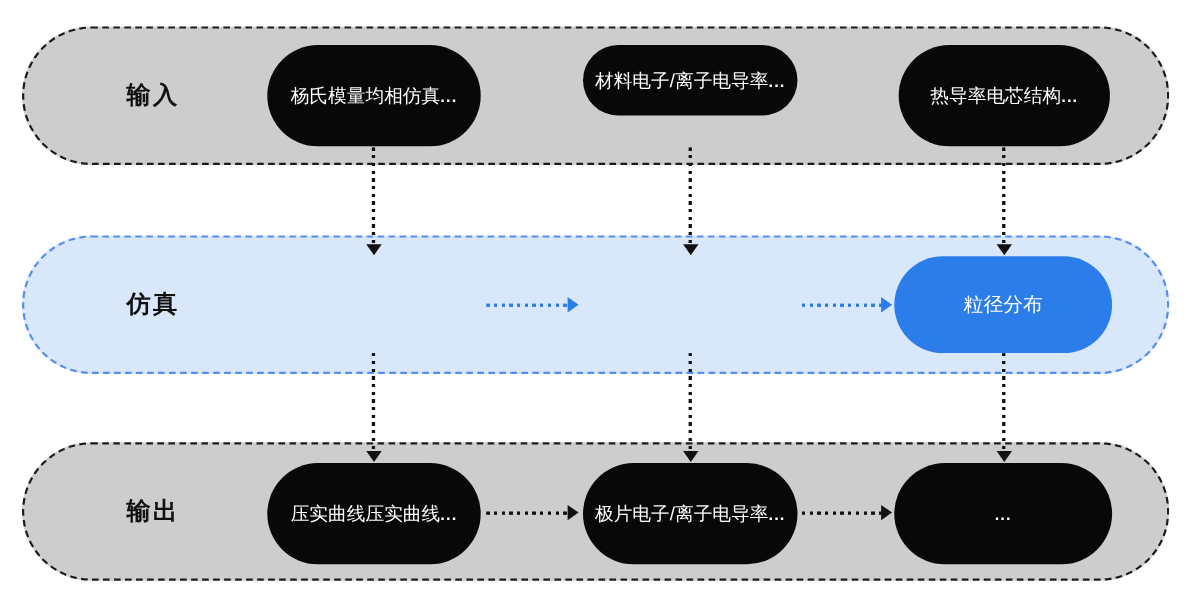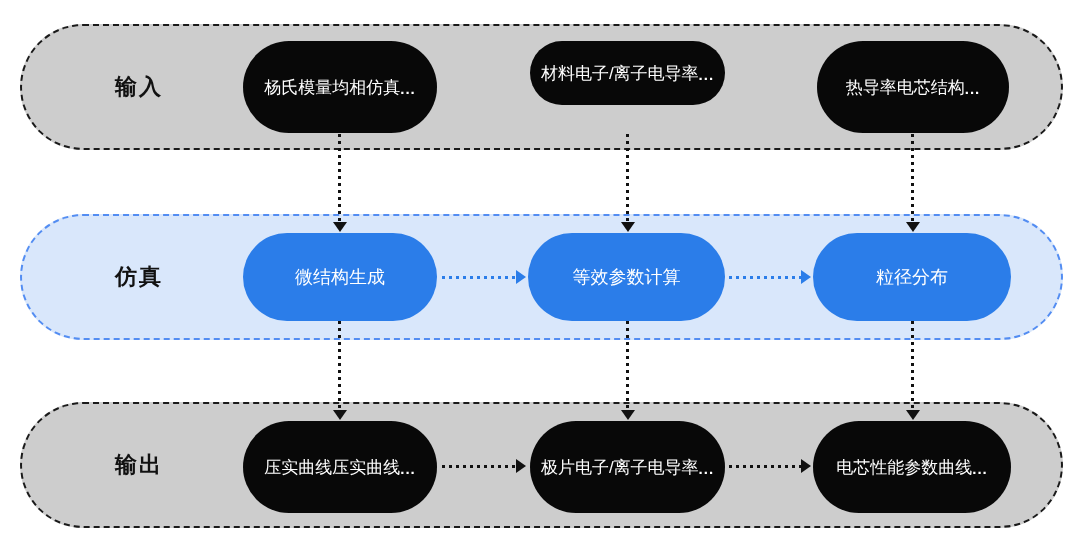--- a/index.html
+++ b/index.html
@@ -87,42 +87,35 @@
     <div class="pl">材料电子/</div>
     <div class="pl">离子电导率</div>
     <div class="dots">...</div>
   </div>
   <div class="pill pill-black" style="left:817px;top:41px;width:192px;height:92px">
     <div class="pl">热导率</div>
     <div class="pl">电芯结构</div>
     <div class="dots">...</div>
   </div>
 
-  <div class="pill pill-blue" style="left:243px;top:233px;width:194px;height:88px">
-    <div class="pl">微结构生成</div>
-  </div>
-  <div class="pill pill-blue" style="left:528px;top:233px;width:197px;height:88px">
-    <div class="pl">等效参数计算</div>
-  </div>
   <div class="pill pill-blue" style="left:813px;top:233px;width:198px;height:88px">
     <div class="pl">粒径分布</div>
   </div>
 
   <div class="pill pill-black" style="left:243px;top:421px;width:194px;height:92px">
     <div class="pl">压实曲线</div>
     <div class="pl">压实曲线</div>
     <div class="dots">...</div>
   </div>
   <div class="pill pill-black" style="left:530px;top:421px;width:195px;height:92px">
     <div class="pl">极片电子/</div>
     <div class="pl">离子电导率</div>
     <div class="dots">...</div>
   </div>
   <div class="pill pill-black" style="left:813px;top:421px;width:198px;height:92px">
-    <div class="pl">电芯性能参数曲线</div>
     <div class="dots">...</div>
   </div>
 
   <div class="varrow" style="left:338px;top:134px;height:89px"></div>
   <div class="vhead" style="left:333px;top:222px"></div>
   <div class="varrow" style="left:626px;top:134px;height:89px"></div>
   <div class="vhead" style="left:621px;top:222px"></div>
   <div class="varrow" style="left:911px;top:134px;height:89px"></div>
   <div class="vhead" style="left:906px;top:222px"></div>
 

